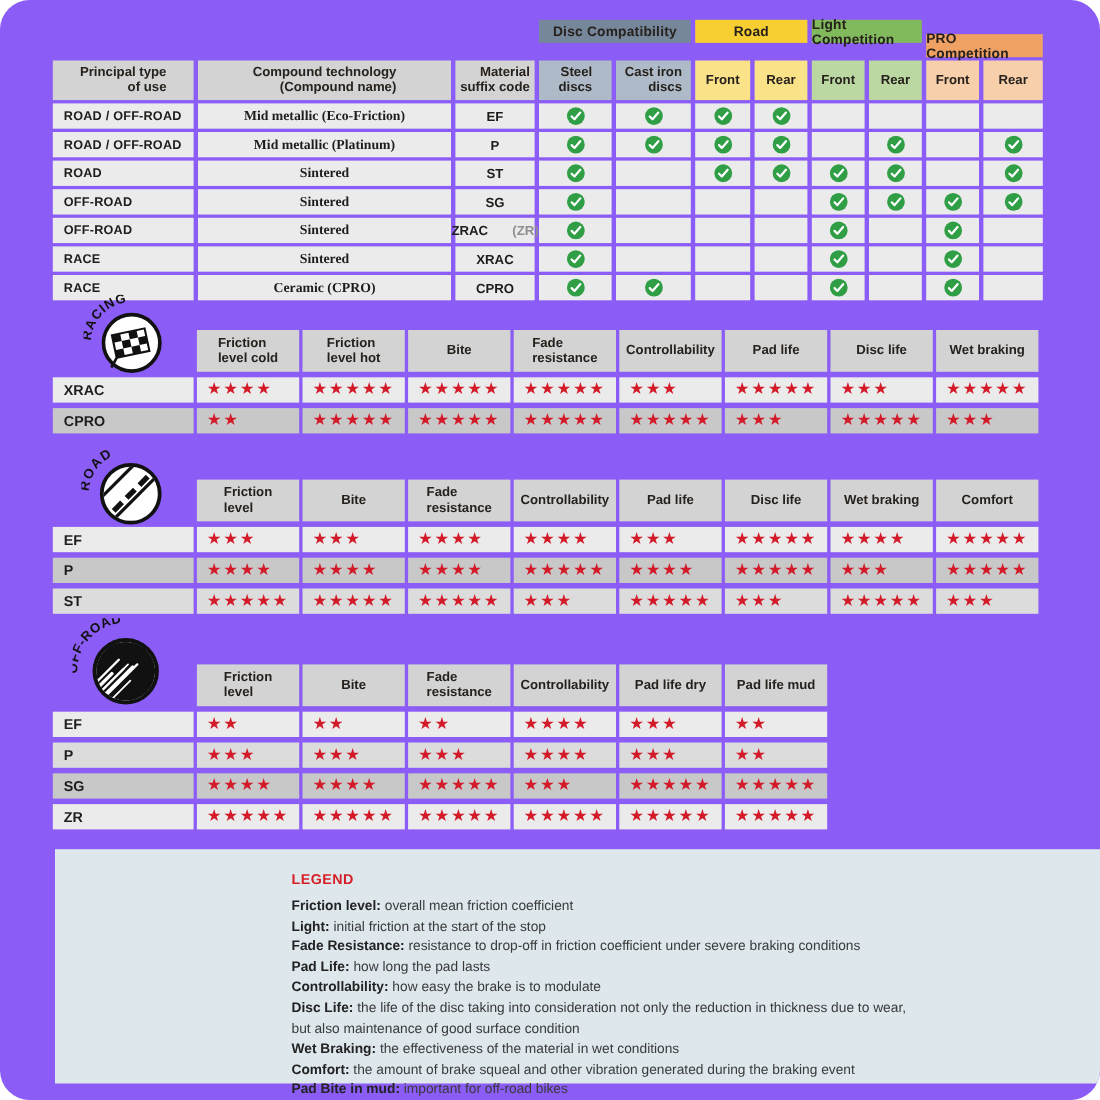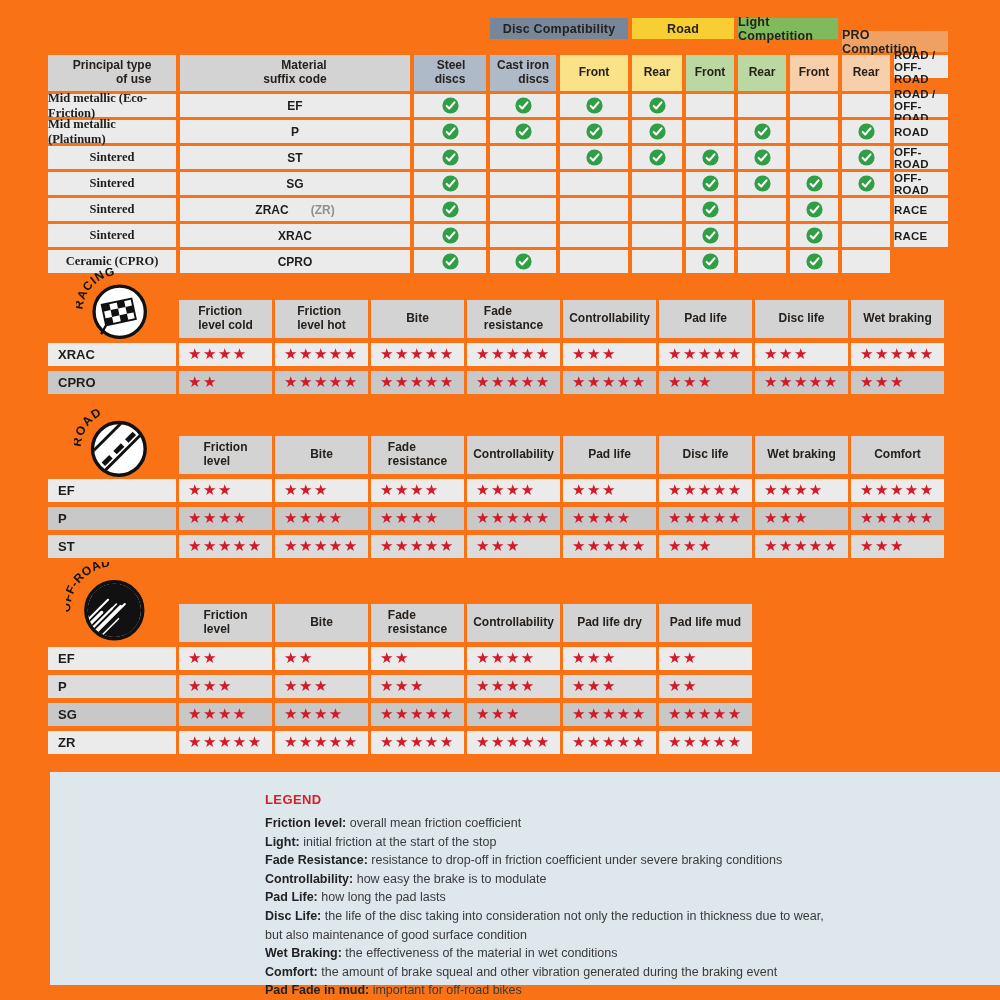--- a/index.html
+++ b/index.html
@@ -1,17 +1,17 @@
 <!DOCTYPE html>
 <html style="--star-red: #d31a28; --check-green: #2f9e45; --disc-group: #76879b; --disc-sub: #aebac7; --road-group: #f8cf32; --road-sub: #fae289; --light-group: #80ba5c; --light-sub: #bbd8a2; --pro-group: #efa063; --pro-sub: #f7cfab; --header-cell: #d3d3d3; --row-light: #ebebeb; --row-medium: #dcdcdc; --row-dark: #c8c8c8; --legend-bg: #dde7ec; --legend-title: #d62027;"><head>
 <meta charset="utf-8">
 <style>
   html,body{margin:0;padding:0;background:#fff;}
   body{width:1000px;height:1000px;font-family:"Liberation Sans","DejaVu Sans",sans-serif;color:#1d1d1b;}
-  .page{position:relative;width:1000px;height:1000px;background:#f97316;overflow:hidden;}
+  .page{position:relative;width:1000px;height:1000px;background:#8b5cf6;overflow:hidden;border-radius:27px;}
 
   
   .compat{position:absolute;left:48px;top:18px;width:900px;display:grid;
     grid-template-columns:128px 230px 72px 66px 68px 50px 48px 48px 48px 48px 54px;
     gap:3px 4px;}
   .compat .ghost{background:transparent;}
   .gcell{height:21px;display:flex;align-items:center;justify-content:center;
     font-size:12.5px;font-weight:bold;letter-spacing:.2px;color:#26211c;grid-column:span 2;}
   .g-disc{background:var(--disc-group);}
   .g-road{background:var(--road-group);}
@@ -19,21 +19,21 @@
   .g-pro{background:var(--pro-group);margin-top:13px;}
   .hcell{height:36px;display:flex;align-items:center;justify-content:center;text-align:right;
     white-space:pre-line;font-size:12px;font-weight:bold;line-height:1.15;color:#26211c;}
   .h-gray{background:var(--header-cell);}
   .h-disc{background:var(--disc-sub);}
   .h-road{background:var(--road-sub);}
   .h-light{background:var(--light-sub);}
   .h-pro{background:var(--pro-sub);}
   .cell{height:23px;background:var(--row-light);display:flex;align-items:center;justify-content:center;
     font-size:12px;font-weight:bold;}
-  .cell.use{justify-content:flex-start;font-size:11.5px;letter-spacing:.2px;}
+  .cell.use{justify-content:flex-start;padding-left:10px;font-size:11.5px;letter-spacing:.2px;}
   .cell.comp{font-size:12.5px;font-family:Liberation Serif, serif;}
   .code-note{color:#8f8f8f;font-weight:600;margin-left:4px;padding-left:18px;}
 
   
   .star-table{position:absolute;left:48px;display:grid;gap:5px 3px;}
   .cols-8{grid-template-columns:128px repeat(8,93px);}
   .cols-6{grid-template-columns:128px repeat(6,93px);}
   .shead{height:38px;background:var(--header-cell);display:flex;align-items:center;justify-content:center;
     white-space:pre-line;font-size:12px;font-weight:bold;line-height:1.15;color:#26211c;}
   .slabel{height:23px;display:flex;align-items:center;padding-left:10px;font-size:13px;font-weight:bold;}
@@ -61,20 +61,22 @@
 <div class="page">
 
   <div class="compat" id="compat-grid">
       <div class="ghost" style="grid-column: span 3;"></div>
       <div class="gcell g-disc">Disc Compatibility</div>
       <div class="gcell g-road">Road</div>
       <div class="gcell g-light">Light Competition</div>
       <div class="gcell g-pro">PRO Competition</div>
       <div class="hcell h-gray">Principal type
 of use</div>
+      <div class="hcell h-gray">Compound technology
+(Compound name)</div>
       <div class="hcell h-gray">Material
 suffix code</div>
       <div class="hcell h-disc">Steel
 discs</div>
       <div class="hcell h-disc">Cast iron
 discs</div>
       <div class="hcell h-road">Front</div>
       <div class="hcell h-road">Rear</div>
       <div class="hcell h-light">Front</div>
       <div class="hcell h-light">Rear</div>
@@ -611,23 +613,23 @@
         <span class="stars">★★★★★</span>
       </div>
     </div>
 
   <div class="legend">
     <div class="legend-title">LEGEND</div>
     <div id="legend-lines">
         <div class="lline"><span class="lterm">Friction level:</span> overall mean friction coefficient</div>
         <div class="lline"><span class="lterm">Light:</span> initial friction at the start of the stop</div>
         <div class="lline"><span class="lterm">Fade Resistance:</span> resistance to drop-off in friction coefficient under severe braking conditions</div>
+        <div class="lline"><span class="lterm">Pad Life:</span> how long the pad lasts</div>
         <div class="lline"><span class="lterm">Controllability:</span> how easy the brake is to modulate</div>
-        <div class="lline"><span class="lterm">Pad Life:</span> how long the pad lasts</div>
         <div class="lline"><span class="lterm">Disc Life:</span> the life of the disc taking into consideration not only the reduction in thickness due to wear,</div>
         <div class="lline">but also maintenance of good surface condition</div>
         <div class="lline"><span class="lterm">Wet Braking:</span> the effectiveness of the material in wet conditions</div>
         <div class="lline"><span class="lterm">Comfort:</span> the amount of brake squeal and other vibration generated during the braking event</div>
-        <div class="lline"><span class="lterm">Pad Fade in mud:</span> important for off-road bikes</div>
+        <div class="lline"><span class="lterm">Pad Bite in mud:</span> important for off-road bikes</div>
       </div>
   </div>
 
 </div>
 
 </body></html>

